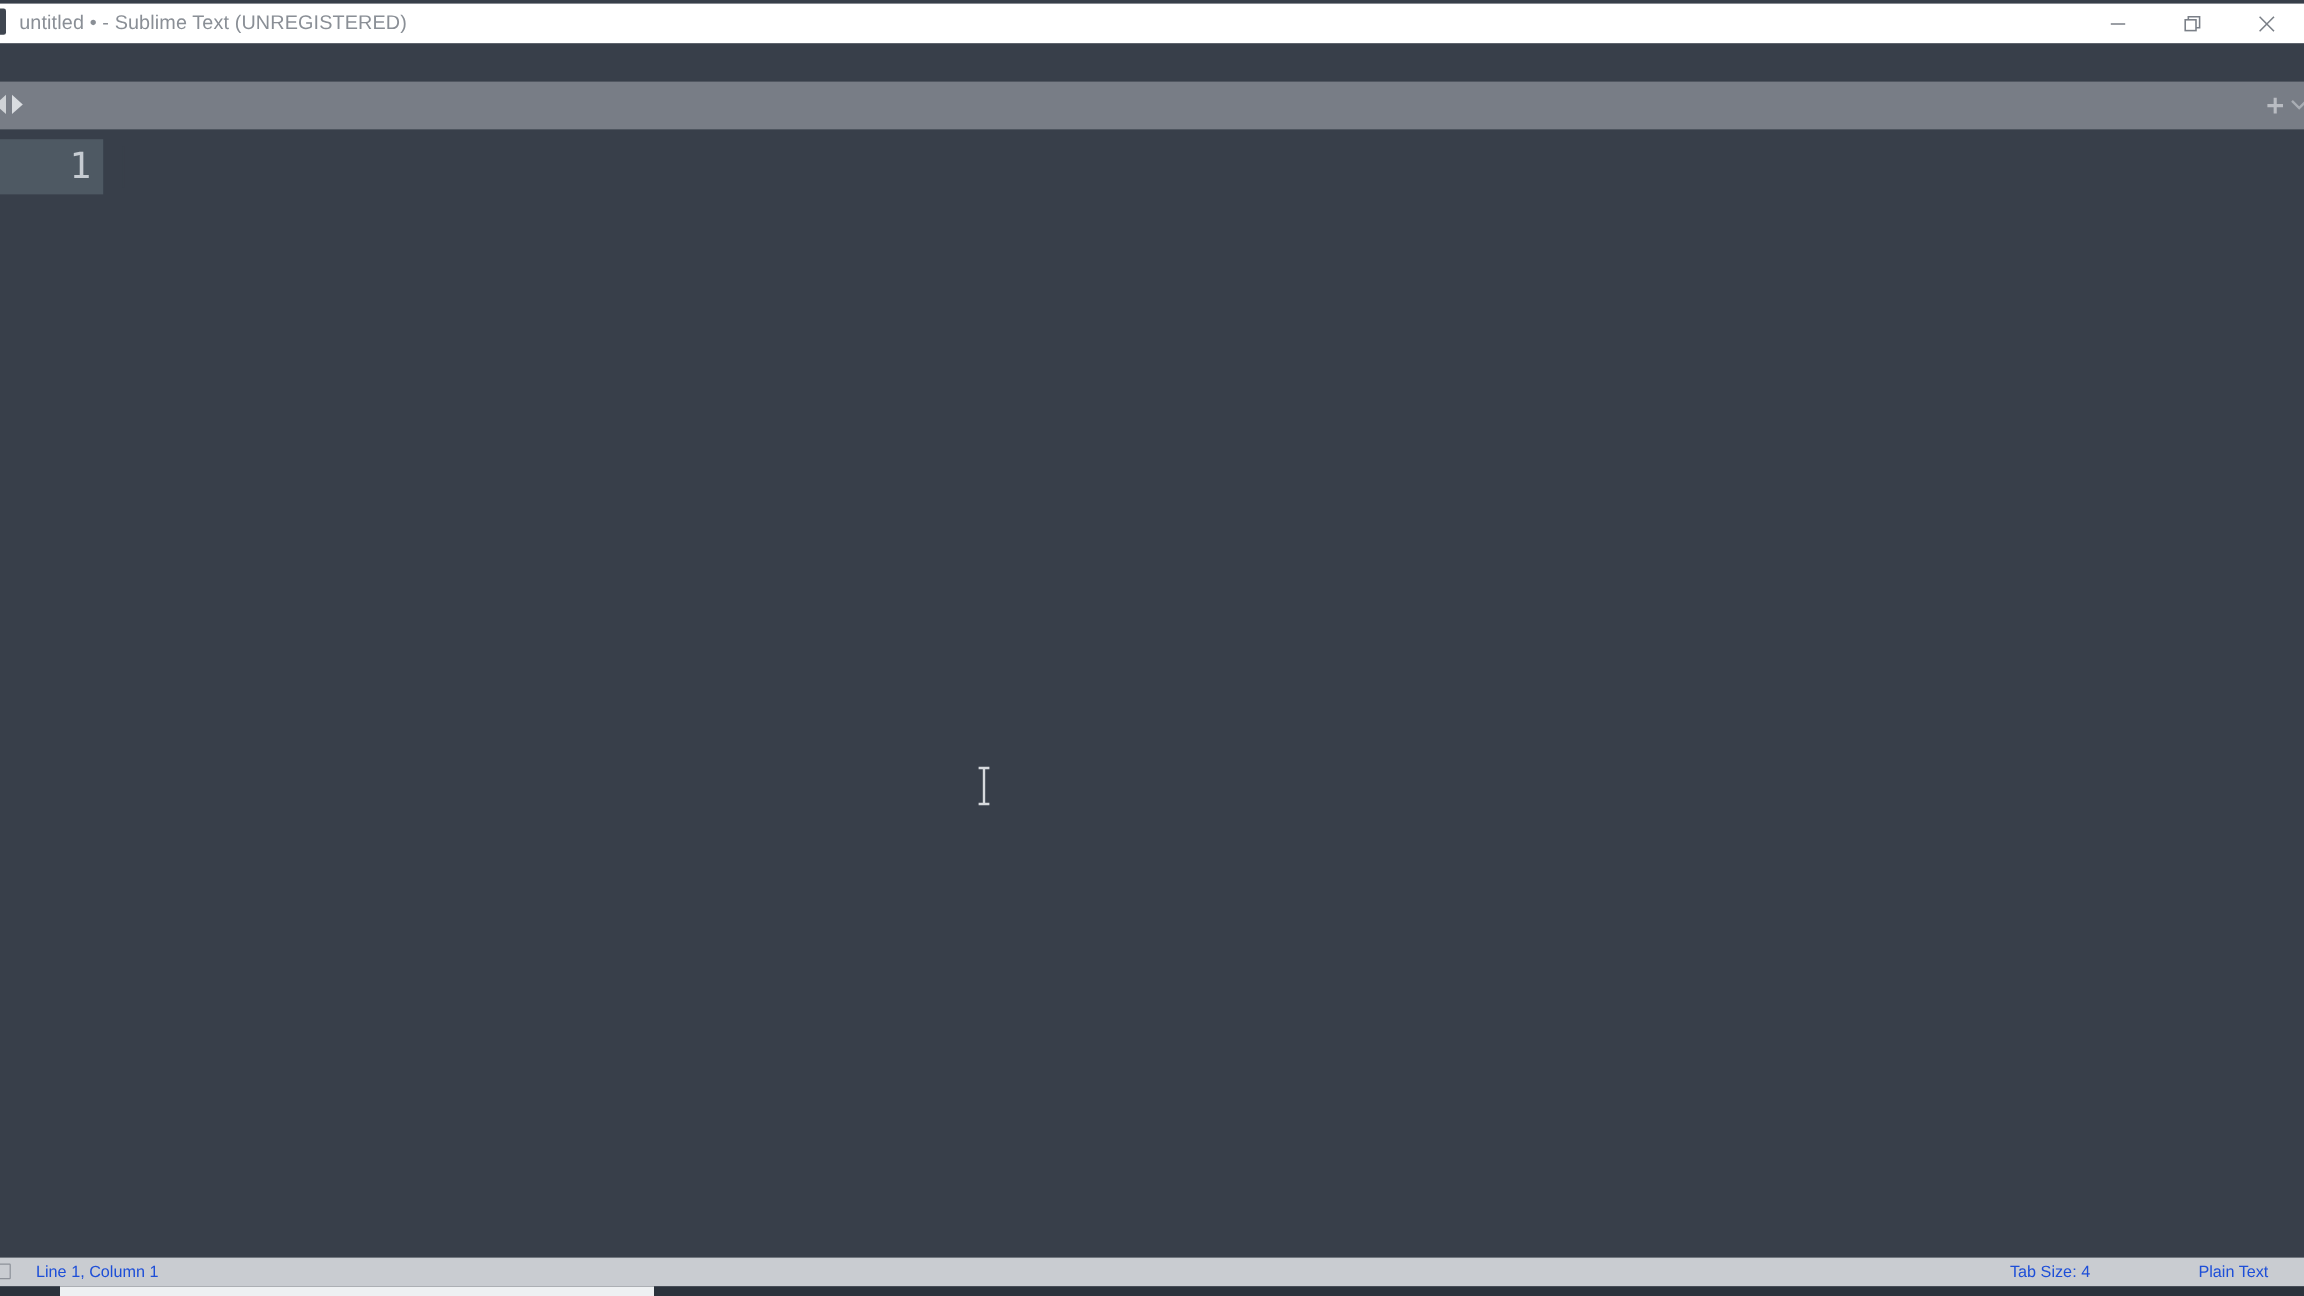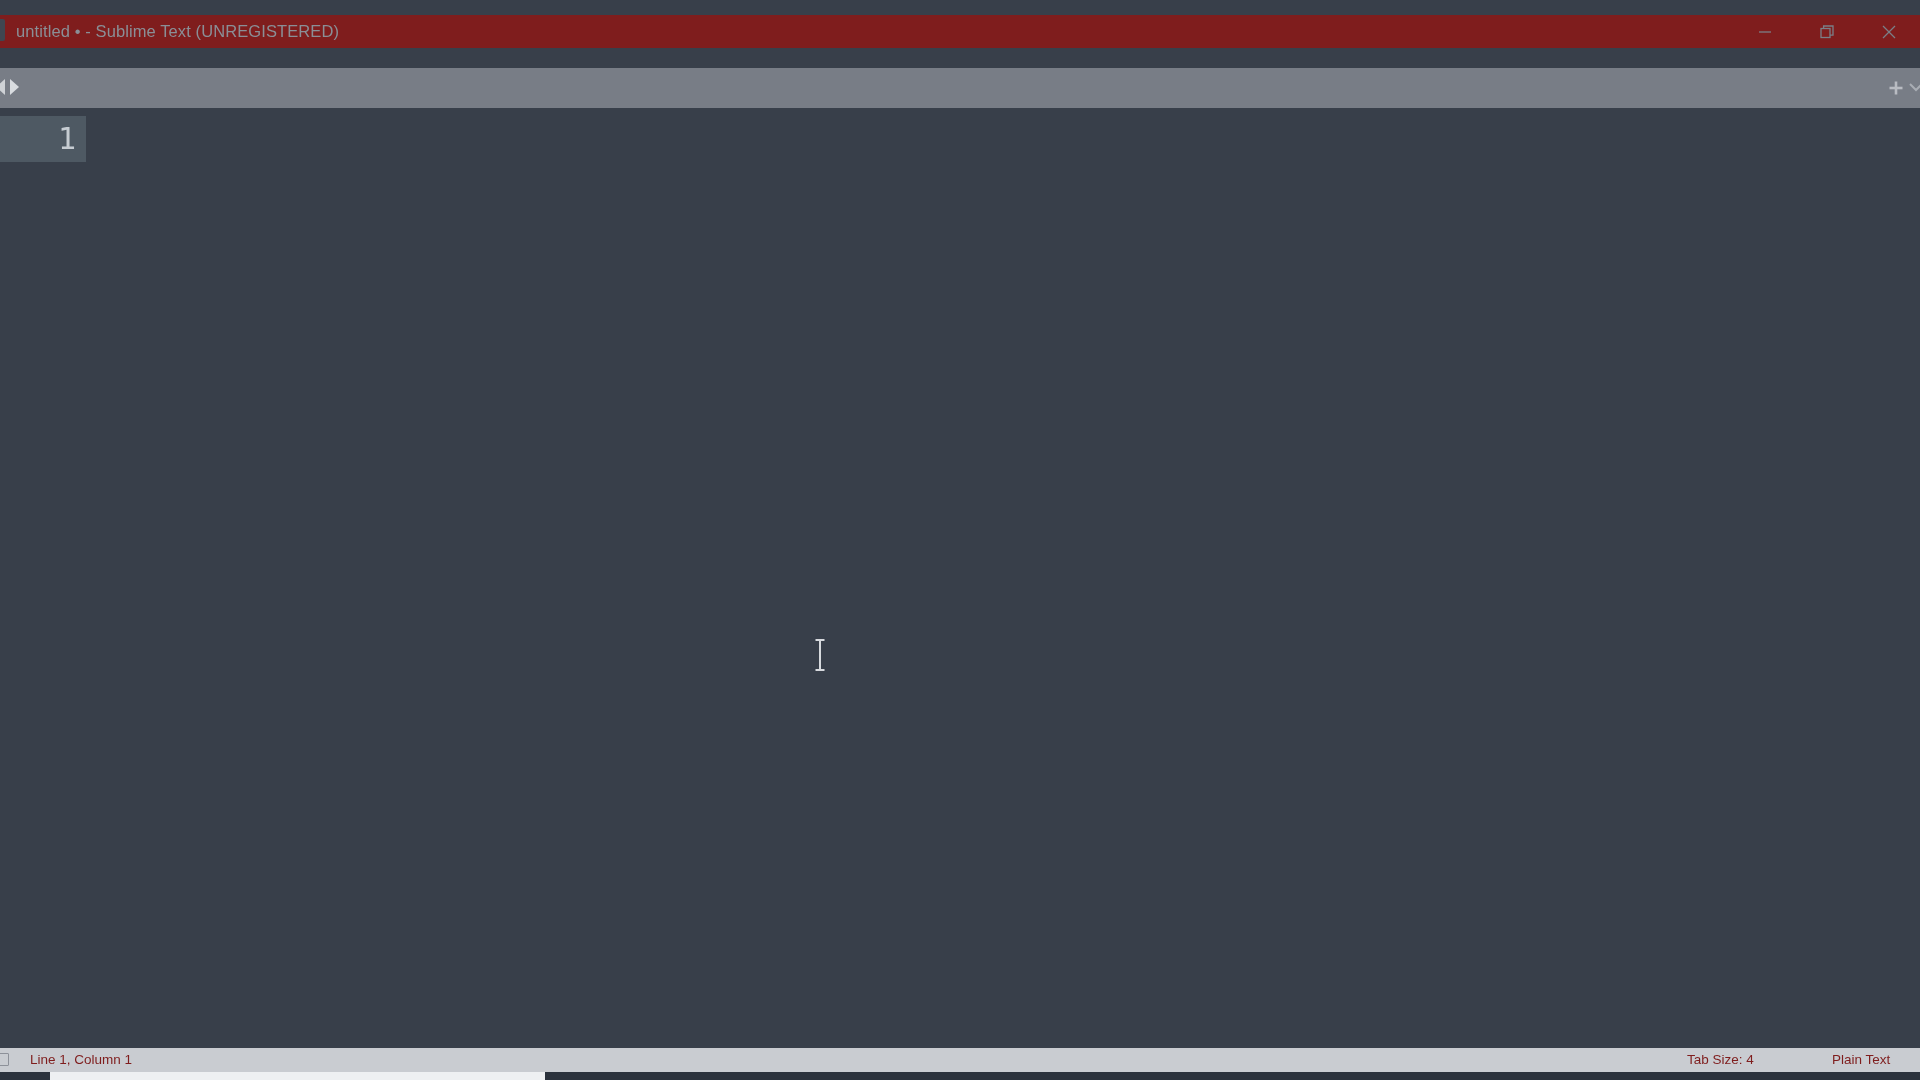--- a/index.html
+++ b/index.html
@@ -15,24 +15,24 @@
   #app {
     position: relative;
     width: 1920px;
     height: 1080px;
     overflow: hidden;
   }
 
   
   .titlebar {
     position: absolute;
-    left: 0; top: 15px;
+    left: 0; top: 3px;
     width: 1920px;
     height: 33px;
-    background: #7f1d1d;
+    background: #ffffff;
     display: flex;
     align-items: center;
   }
   .app-icon {
     position: absolute;
     left: -7px;
     top: 4px;
     width: 12px;
     height: 22px;
     background: #3f4650;
@@ -196,28 +196,28 @@
     top: 5px;
     width: 15px;
     height: 13px;
     border: 1px solid #8d9199;
     border-radius: 1px;
     box-sizing: border-box;
   }
   .status-text {
     position: absolute;
     font-size: 13.5px;
-    color: #7f1d1d;
+    color: #1d4ed8;
     white-space: nowrap;
     top: 0;
     height: 28px;
     line-height: 24px;
   }
   .status-line-col  { left: 30px; }
-  .status-tab-size  { left: 1675px; margin-left: 12px; }
+  .status-tab-size  { left: 1675px; }
   .status-syntax    { left: 1832px; }
 
   
   .hscroll-track {
     position: absolute;
     left: 0;
     top: 1072px;
     width: 1920px;
     height: 8px;
     background: #2b323c;

